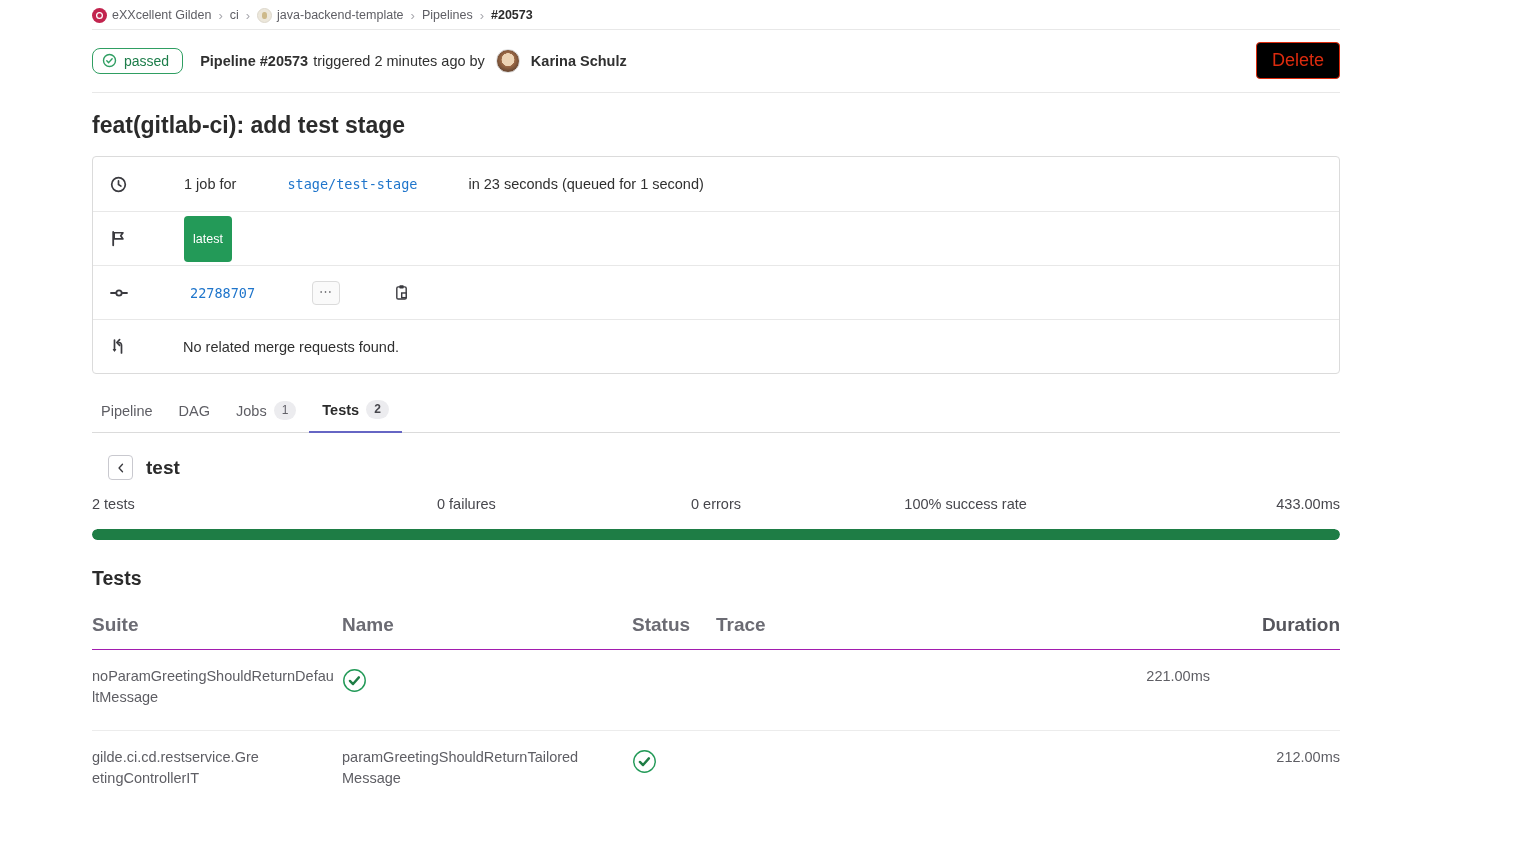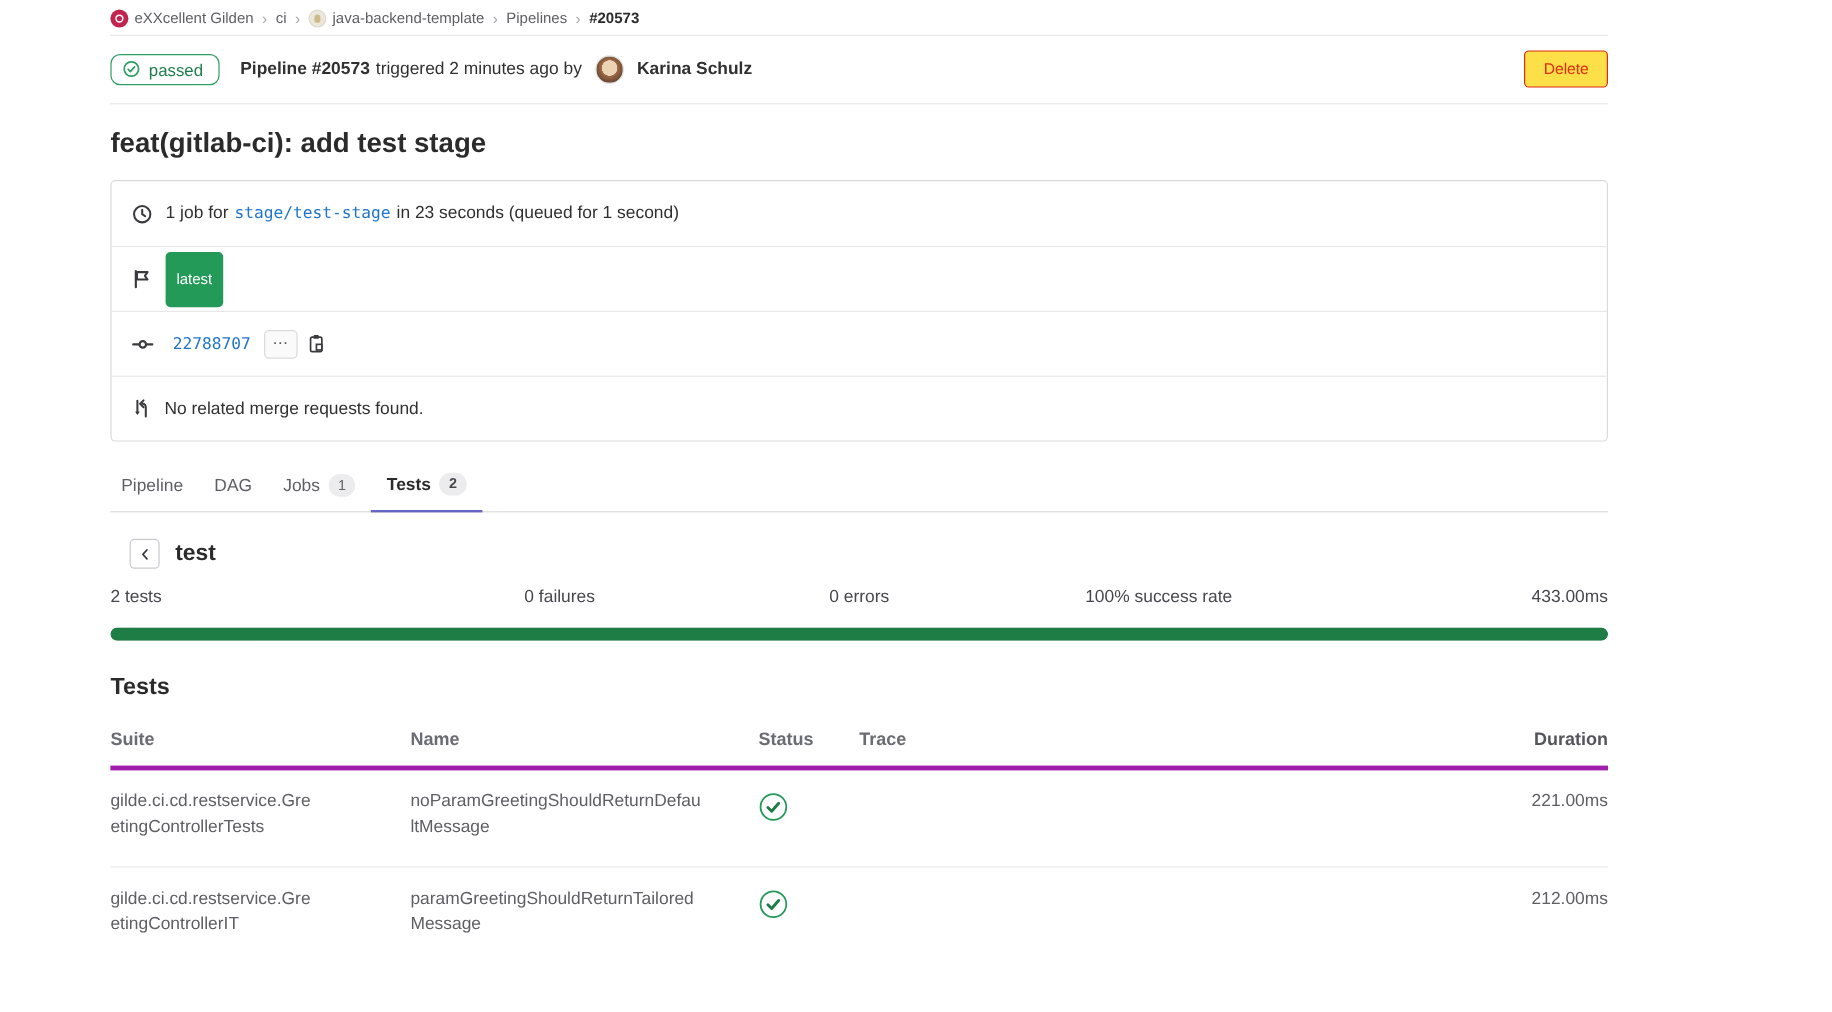--- a/index.html
+++ b/index.html
@@ -43,31 +43,31 @@
   .status-text { margin-left: 17px; font-size: 14.5px; color: #303030; display: inline-flex; align-items: center; gap: 5px; }
   .status-text b { font-weight: bold; }
   .user-avatar {
     width: 24px; height: 24px; border-radius: 50%; margin: 0 6px;
     background: radial-gradient(circle at 50% 44%, #ecd3b4 0 38%, #9c6a47 40%, #6d4a33 70%);
     border: 1px solid #e0e0e0;
   }
   .author-name { font-weight: bold; }
   .delete-btn {
     margin-left: auto;
-    border: 1px solid #dd2b0e; color: #dd2b0e; background: #fde047;
-    border-radius: 4px; padding: 7px 15px; font-size: 13px;
+    border: 1px solid #dd2b0e; color: #dd2b0e; background: #000000;
+    border-radius: 4px; padding: 7px 15px; font-size: 18px;
     font-family: inherit; cursor: pointer;
   }
 
   
   .page-title { font-size: 23px; font-weight: bold; color: #2b2b2b; margin: 19px 0 17px; }
 
   
   .info-box { border: 1px solid #dbdbdb; border-radius: 4px; }
-  .info-row { display: flex; align-items: center; padding: 0 17px; height: 54px; font-size: 14.5px; }
+  .info-row { display: flex; align-items: center; padding: 0 17px; height: 54px; font-size: 14.5px; gap: 46px; }
   .info-row + .info-row { border-top: 1px solid #e8e8e8; }
   .info-row .row-icon { margin-right: 11px; display: inline-flex; }
   .ref-link, .sha-link {
     font-family: "DejaVu Sans Mono", monospace; font-size: 13.5px;
     color: #1f75cb; text-decoration: none; cursor: pointer; margin: 0 5px;
   }
   .badge-latest {
     background: #239a58; color: #fff; font-size: 12.5px;
     border-radius: 4px; padding: 16px 9px; cursor: pointer;
   }
@@ -109,22 +109,22 @@
   .summary-row .cell:first-child { text-align: left; }
   .summary-row .cell:last-child { text-align: right; }
   .progress-track { margin-top: 17px; height: 11px; border-radius: 6px; background: #ececef; overflow: hidden; }
   .progress-fill { height: 100%; border-radius: 6px; background: #1e7d45; }
 
   
   .tests-heading { margin-top: 27px; font-size: 19.5px; font-weight: bold; color: #2b2b2b; }
   .tests-table { margin-top: 13px; }
   .t-head, .t-row { display: grid; grid-template-columns: 250px 290px 84px 1fr 130px; align-items: start; }
   .t-head {
-    font-size: 15px; font-weight: bold; color: #6b6b73;
-    padding: 8px 0 13px; border-bottom: 4px solid #a21caf;
+    font-size: 19px; font-weight: bold; color: #6b6b73;
+    padding: 8px 0 13px; border-bottom: 1px solid #a21caf;
   }
   .t-row { padding: 16px 0 22px; font-size: 14.5px; color: #5e5e64; line-height: 21px; }
   .t-row + .t-row { border-top: 1px solid #ececec; }
   .col-right { text-align: right; color: inherit; }
   .t-head .col-right { color: #55555c; }
   .suite-cell { display: inline-block; max-width: 170px; overflow-wrap: anywhere; }
   .name-cell { display: inline-block; max-width: 245px; overflow-wrap: anywhere; }
   .status-cell { padding-top: 2px; }
 </style>
 </head>
@@ -270,21 +270,20 @@
   <div class="tests-table">
     <div class="t-head">
       <span>Suite</span>
       <span>Name</span>
       <span>Status</span>
       <span>Trace</span>
       <span class="col-right">Duration</span>
     </div>
 
     <div class="t-row">
-      <span class="suite-cell">gilde.ci.cd.restservice.GreetingControllerTests</span>
       <span class="name-cell">noParamGreetingShouldReturnDefaultMessage</span>
       <span class="status-cell">
         <svg width="25" height="25" viewBox="0 0 24 24">
           <circle cx="12" cy="12" r="10.3" fill="#fff" stroke="#239a58" stroke-width="1.4"></circle>
           <path d="M7.6 12.4l3 3 5.6-6.4" fill="none" stroke="#1e7d45" stroke-width="2.3" stroke-linecap="round" stroke-linejoin="round"></path>
         </svg>
       </span>
       <span></span>
       <span class="col-right">221.00ms</span>
     </div>

